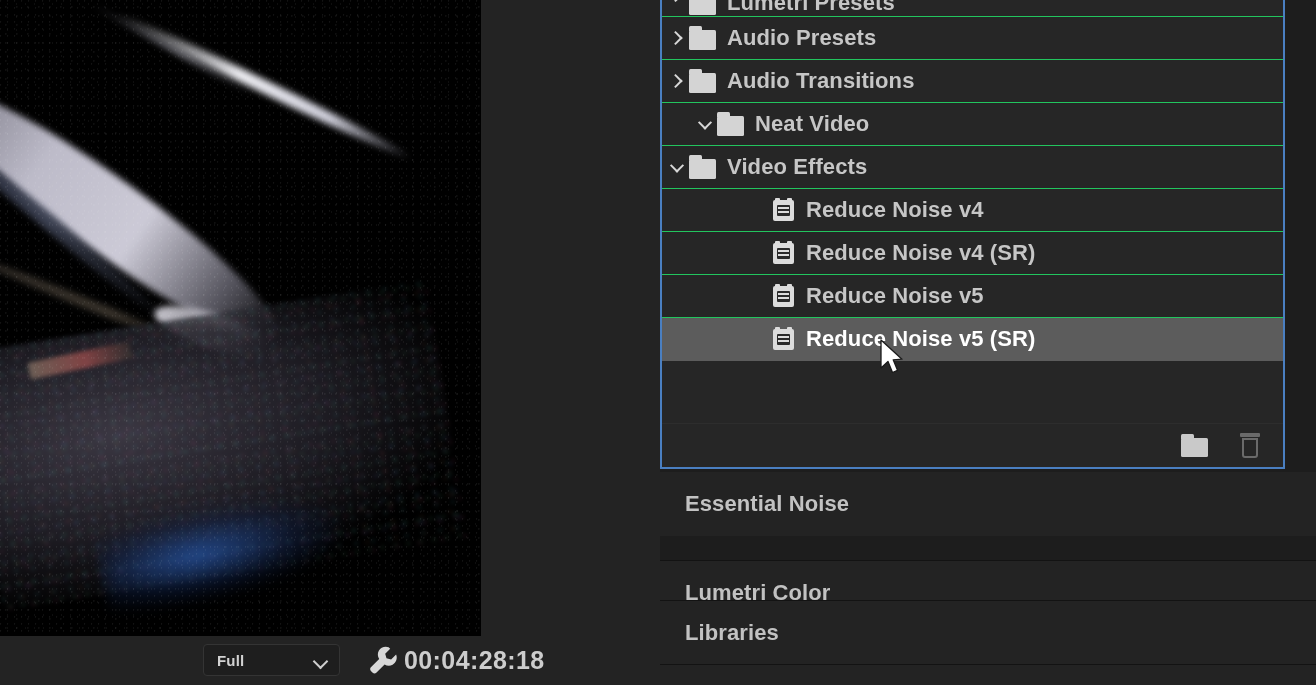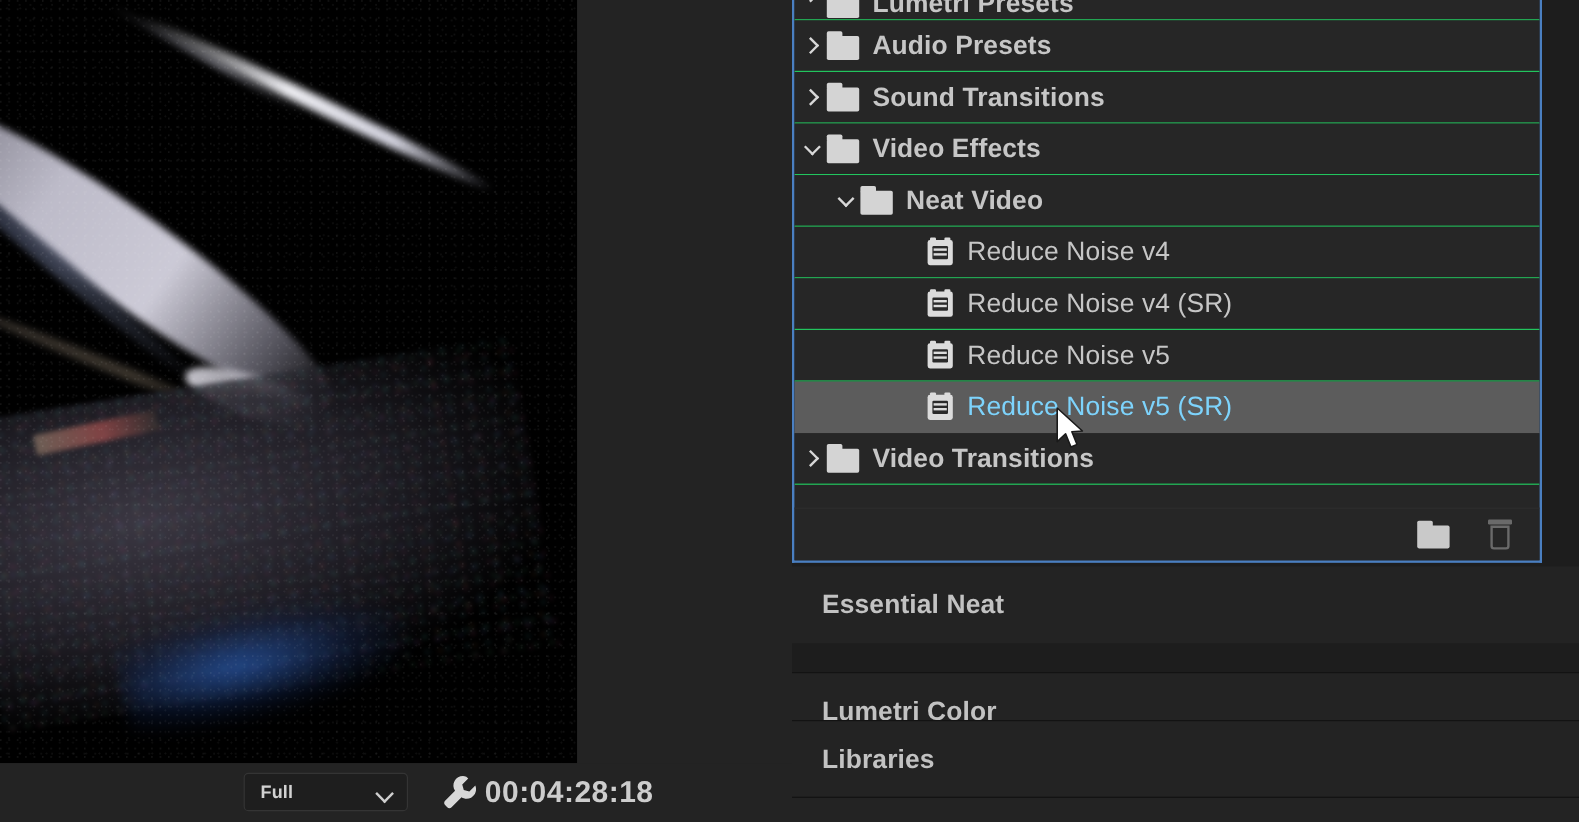--- a/index.html
+++ b/index.html
@@ -320,22 +320,22 @@
   .effect-ico .strip::before { top: 2px; }
   .effect-ico .strip::after  { top: 6px; }
 
   .row-label {
     color: #c6c6c6;
     font-size: 22px;
     font-weight: bold;
     letter-spacing: .1px;
     white-space: nowrap;
   }
-  .tree-row.selected .row-label { color: #7dd3fc; }
-  .tree-row.item .row-label { font-weight: normal; }
+  .tree-row.selected .row-label { color: #ffffff; }
+  .tree-row.item .row-label { font-weight: bold; }
 
   
   #effects-footer {
     position: absolute;
     left: 0; bottom: 0;
     right: 0;
     height: 44px;
     background: #262626;
     border-top: 1px solid #2d2d2d;
     display: flex;
@@ -475,43 +475,43 @@
         </div>
 
         <div class="tree-row" style="padding-left:4px">
           <span class="twisty closed">
               <span class="arm"></span>
             </span>
           <span class="folder-ico">
               <span class="tab"></span>
               <span class="body"></span>
             </span>
-          <span class="row-label">Sound Transitions</span>
+          <span class="row-label">Audio Transitions</span>
+        </div>
+
+        <div class="tree-row" style="padding-left:32px">
+          <span class="twisty open">
+              <span class="arm"></span>
+            </span>
+          <span class="folder-ico">
+              <span class="tab"></span>
+              <span class="body"></span>
+            </span>
+          <span class="row-label">Neat Video</span>
         </div>
 
         <div class="tree-row" style="padding-left:4px">
           <span class="twisty open">
               <span class="arm"></span>
             </span>
           <span class="folder-ico">
               <span class="tab"></span>
               <span class="body"></span>
             </span>
           <span class="row-label">Video Effects</span>
-        </div>
-
-        <div class="tree-row" style="padding-left:32px">
-          <span class="twisty open">
-              <span class="arm"></span>
-            </span>
-          <span class="folder-ico">
-              <span class="tab"></span>
-              <span class="body"></span>
-            </span>
-          <span class="row-label">Neat Video</span>
         </div>
 
         <div class="tree-row item" style="padding-left:110px">
           <span class="effect-ico">
             <span class="notch-l"></span>
               <span class="notch-r"></span>
               <span class="shell"></span>
               <span class="strip"></span>
           </span>
           <span class="row-label">Reduce Noise v4</span>
@@ -540,47 +540,37 @@
         <div class="tree-row item selected" style="padding-left:110px">
           <span class="effect-ico">
             <span class="notch-l"></span>
               <span class="notch-r"></span>
               <span class="shell"></span>
               <span class="strip"></span>
           </span>
           <span class="row-label">Reduce Noise v5 (SR)</span>
         </div>
 
-        <div class="tree-row" style="padding-left:4px">
-          <span class="twisty closed">
-              <span class="arm"></span>
-            </span>
-          <span class="folder-ico">
-              <span class="tab"></span>
-              <span class="body"></span>
-            </span>
-          <span class="row-label">Video Transitions</span>
-        </div>
 
       </div>
 
       <div id="effects-footer">
         <span id="newfolder-ico">
           <span class="tab"></span>
             <span class="body"></span>
         </span>
         <span id="trash-ico">
           <span class="lid"></span>
             <span class="can"></span>
         </span>
       </div>
     </div>
 
     <div class="panel-header" id="ph-0">
-      <span class="ph-label">Essential Neat</span>
+      <span class="ph-label">Essential Noise</span>
     </div>
     <div class="panel-header" id="ph-1">
       <span class="ph-label">Lumetri Color</span>
     </div>
     <div class="panel-header" id="ph-2">
       <span class="ph-label">Libraries</span>
     </div>
     <div class="panel-header" id="ph-3"></div>
 
   </div>

